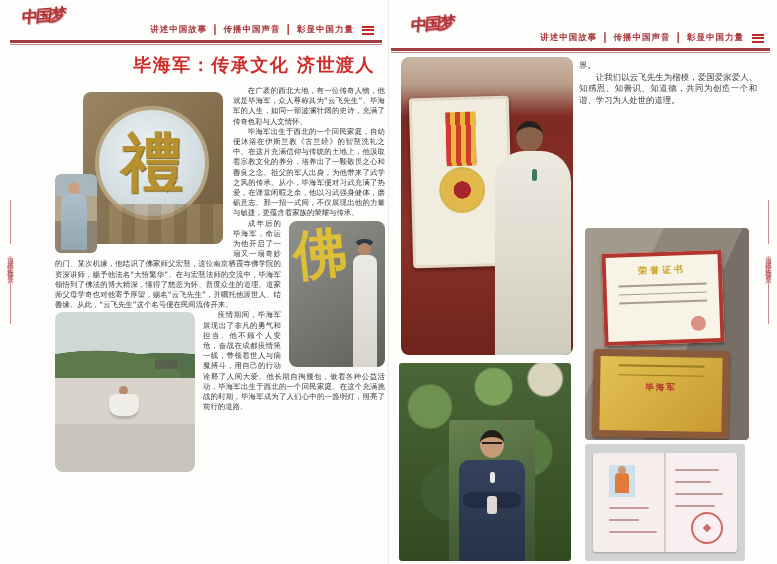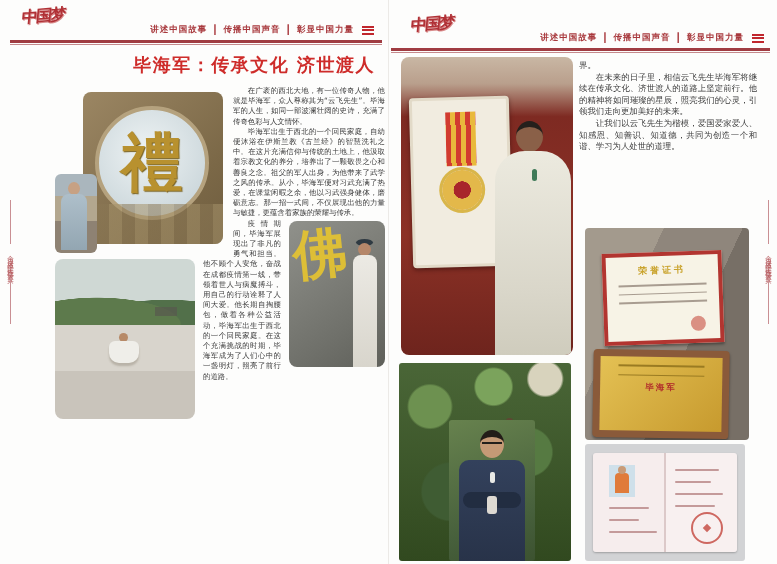--- a/index.html
+++ b/index.html
@@ -197,20 +197,21 @@
       <p>在广袤的西北大地，有一位传奇人物，他就是毕海军，众人尊称其为“云飞先生”。毕海军的人生，如同一部波澜壮阔的史诗，充满了传奇色彩与人文情怀。</p>
       <p>毕海军出生于西北的一个回民家庭，自幼便沐浴在伊斯兰教《古兰经》的智慧洗礼之中。在这片充满信仰与传统的土地上，他汲取着宗教文化的养分，培养出了一颗敬畏之心和善良之念。祖父的军人出身，为他带来了武学之风的传承。从小，毕海军便对习武充满了热爱，在课堂闲暇之余，他以习武强身健体，磨砺意志。那一招一式间，不仅展现出他的力量与敏捷，更蕴含着家族的荣耀与传承。</p>
 
       <div class="photo fo-photo">
         <span class="fo-char">佛</span>
         <div class="fo-man-hat"></div>
         <div class="fo-man-head"></div>
         <div class="fo-man-body"></div>
       </div>
 
+      <p>成年后的毕海军，命运为他开启了一扇又一扇奇妙的门。某次机缘，他结识了佛家师父宏慧，这位南京栖霞寺佛学院的资深讲师，赐予他法名“大悟繁华”。在与宏慧法师的交流中，毕海军领悟到了佛法的博大精深，懂得了慈悲为怀、普度众生的道理。道家师父母学奇也对他寄予厚望，赐名“云飞先生”，并嘱托他渡世人、结善缘。从此，“云飞先生”这个名号便在民间流传开来。</p>
 
       <div class="photo med-photo">
         <div class="med-hill"></div>
         <div class="med-bldg"></div>
         <div class="med-head"></div>
         <div class="med-body"></div>
       </div>
 
       <p>疫情期间，毕海军展现出了非凡的勇气和担当。他不顾个人安危，奋战在成都疫情第一线，带领着世人与病魔搏斗，用自己的行动诠释了人间大爱。他长期自掏腰包，做着各种公益活动，毕海军出生于西北的一个回民家庭。在这个充满挑战的时期，毕海军成为了人们心中的一盏明灯，照亮了前行的道路。</p>
     </div>
@@ -243,21 +244,20 @@
         <div class="medal-ribbon"></div>
         <div class="medal-disc"></div>
       </div>
       <div class="medal-man-head"></div>
       <div class="medal-man-body"></div>
       <div class="medal-man-bead"></div>
     </div>
 
     <div class="rcol">
       <p class="cont">界。</p>
-      <p>在未来的日子里，相信云飞先生毕海军将继续在传承文化、济世渡人的道路上坚定前行。他的精神将如同璀璨的星辰，照亮我们的心灵，引领我们走向更加美好的未来。</p>
       <p>让我们以云飞先生为楷模，爱国爱家爱人、知感恩、知善识、知道德，共同为创造一个和谐、学习为人处世的道理。</p>
     </div>
 
     <div class="photo cert-photo">
       <div class="cert-doc">
         <span class="cert-title">荣誉证书</span>
         <i></i>
         <i></i>
         <i></i>
         <div class="cert-seal"></div>

